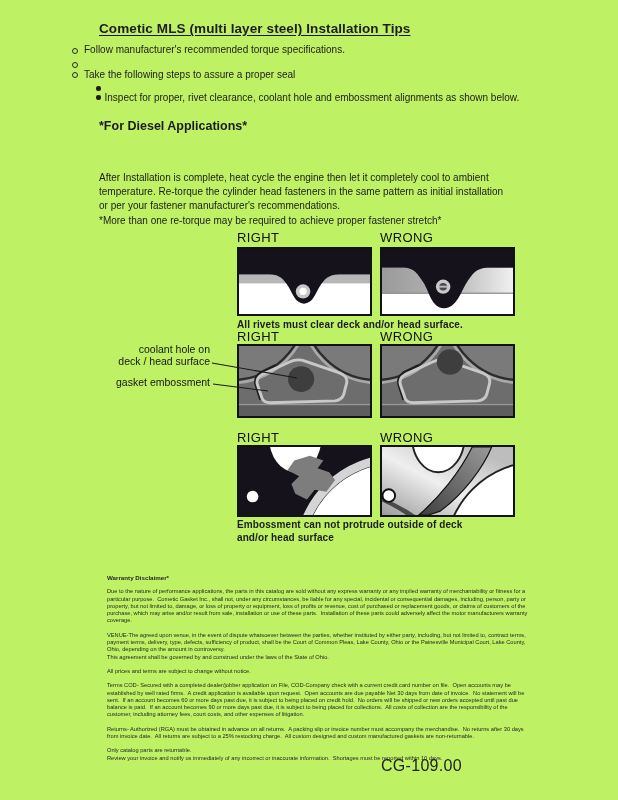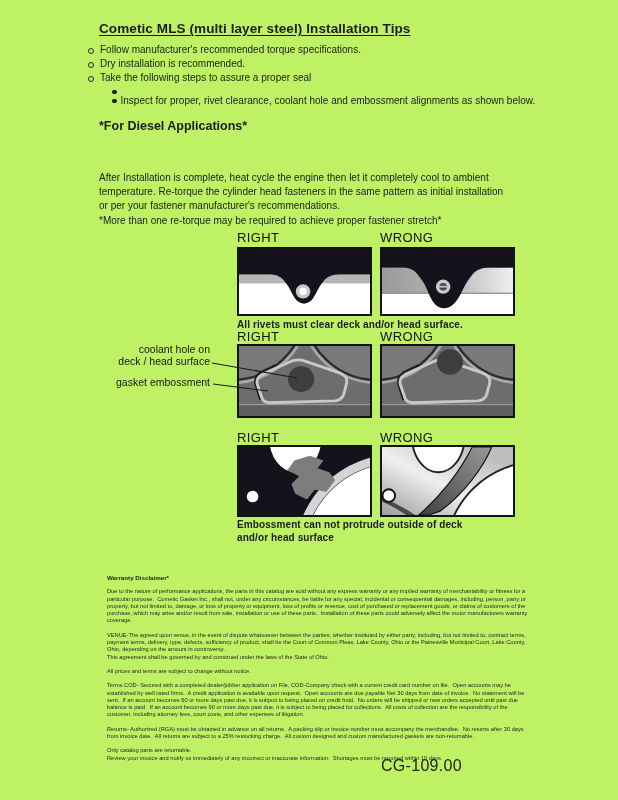--- a/index.html
+++ b/index.html
@@ -5,21 +5,21 @@
   html,body{margin:0;padding:0;background:#ffffff;}
   .page{
     position:relative;width:618px;height:800px;background:#bef264;overflow:hidden;
     font-family:"Liberation Sans","DejaVu Sans",sans-serif;color:#1c1c1c;
   }
   .abs{position:absolute;}
   .title{
     left:99px;top:21px;font-size:13.5px;font-weight:bold;
     text-decoration:underline;text-underline-offset:2px;letter-spacing:0.1px;
   }
-  .tips{left:88px;top:43px;width:460px;font-size:10px;line-height:14px;}
+  .tips{left:72px;top:43px;width:460px;font-size:10px;line-height:14px;}
   .tip-row{display:flex;align-items:flex-start;white-space:pre-wrap;}
   .tip-row .ring{
     flex:none;width:4px;height:4px;border:1px solid #2a2a2a;border-radius:50%;
     margin:4.5px 6px 0 0;
   }
   .tip-sub{margin-left:24px;}
   .tip-sub .dot{
     flex:none;width:4.5px;height:4.5px;background:#1c1c1c;border-radius:50%;
     margin:4.5px 4px 0 0;
   }
@@ -46,21 +46,20 @@
 
   <div class="abs title">Cometic MLS (multi layer steel) Installation Tips</div>
 
   <div class="abs tips">
     <div class="tip-row">
       <span class="ring"></span>
       <span>Follow manufacturer's recommended torque specifications.</span>
     </div>
     <div class="tip-row">
       <span class="ring"></span>
-      <span>Dry installation is recommended.</span>
     </div>
     <div class="tip-row">
       <span class="ring"></span>
       <span>Take the following steps to assure a proper seal</span>
     </div>
     <div class="tip-row tip-sub">
       <span class="dot"></span>
     </div>
     <div class="tip-row tip-sub">
       <span class="dot"></span>

